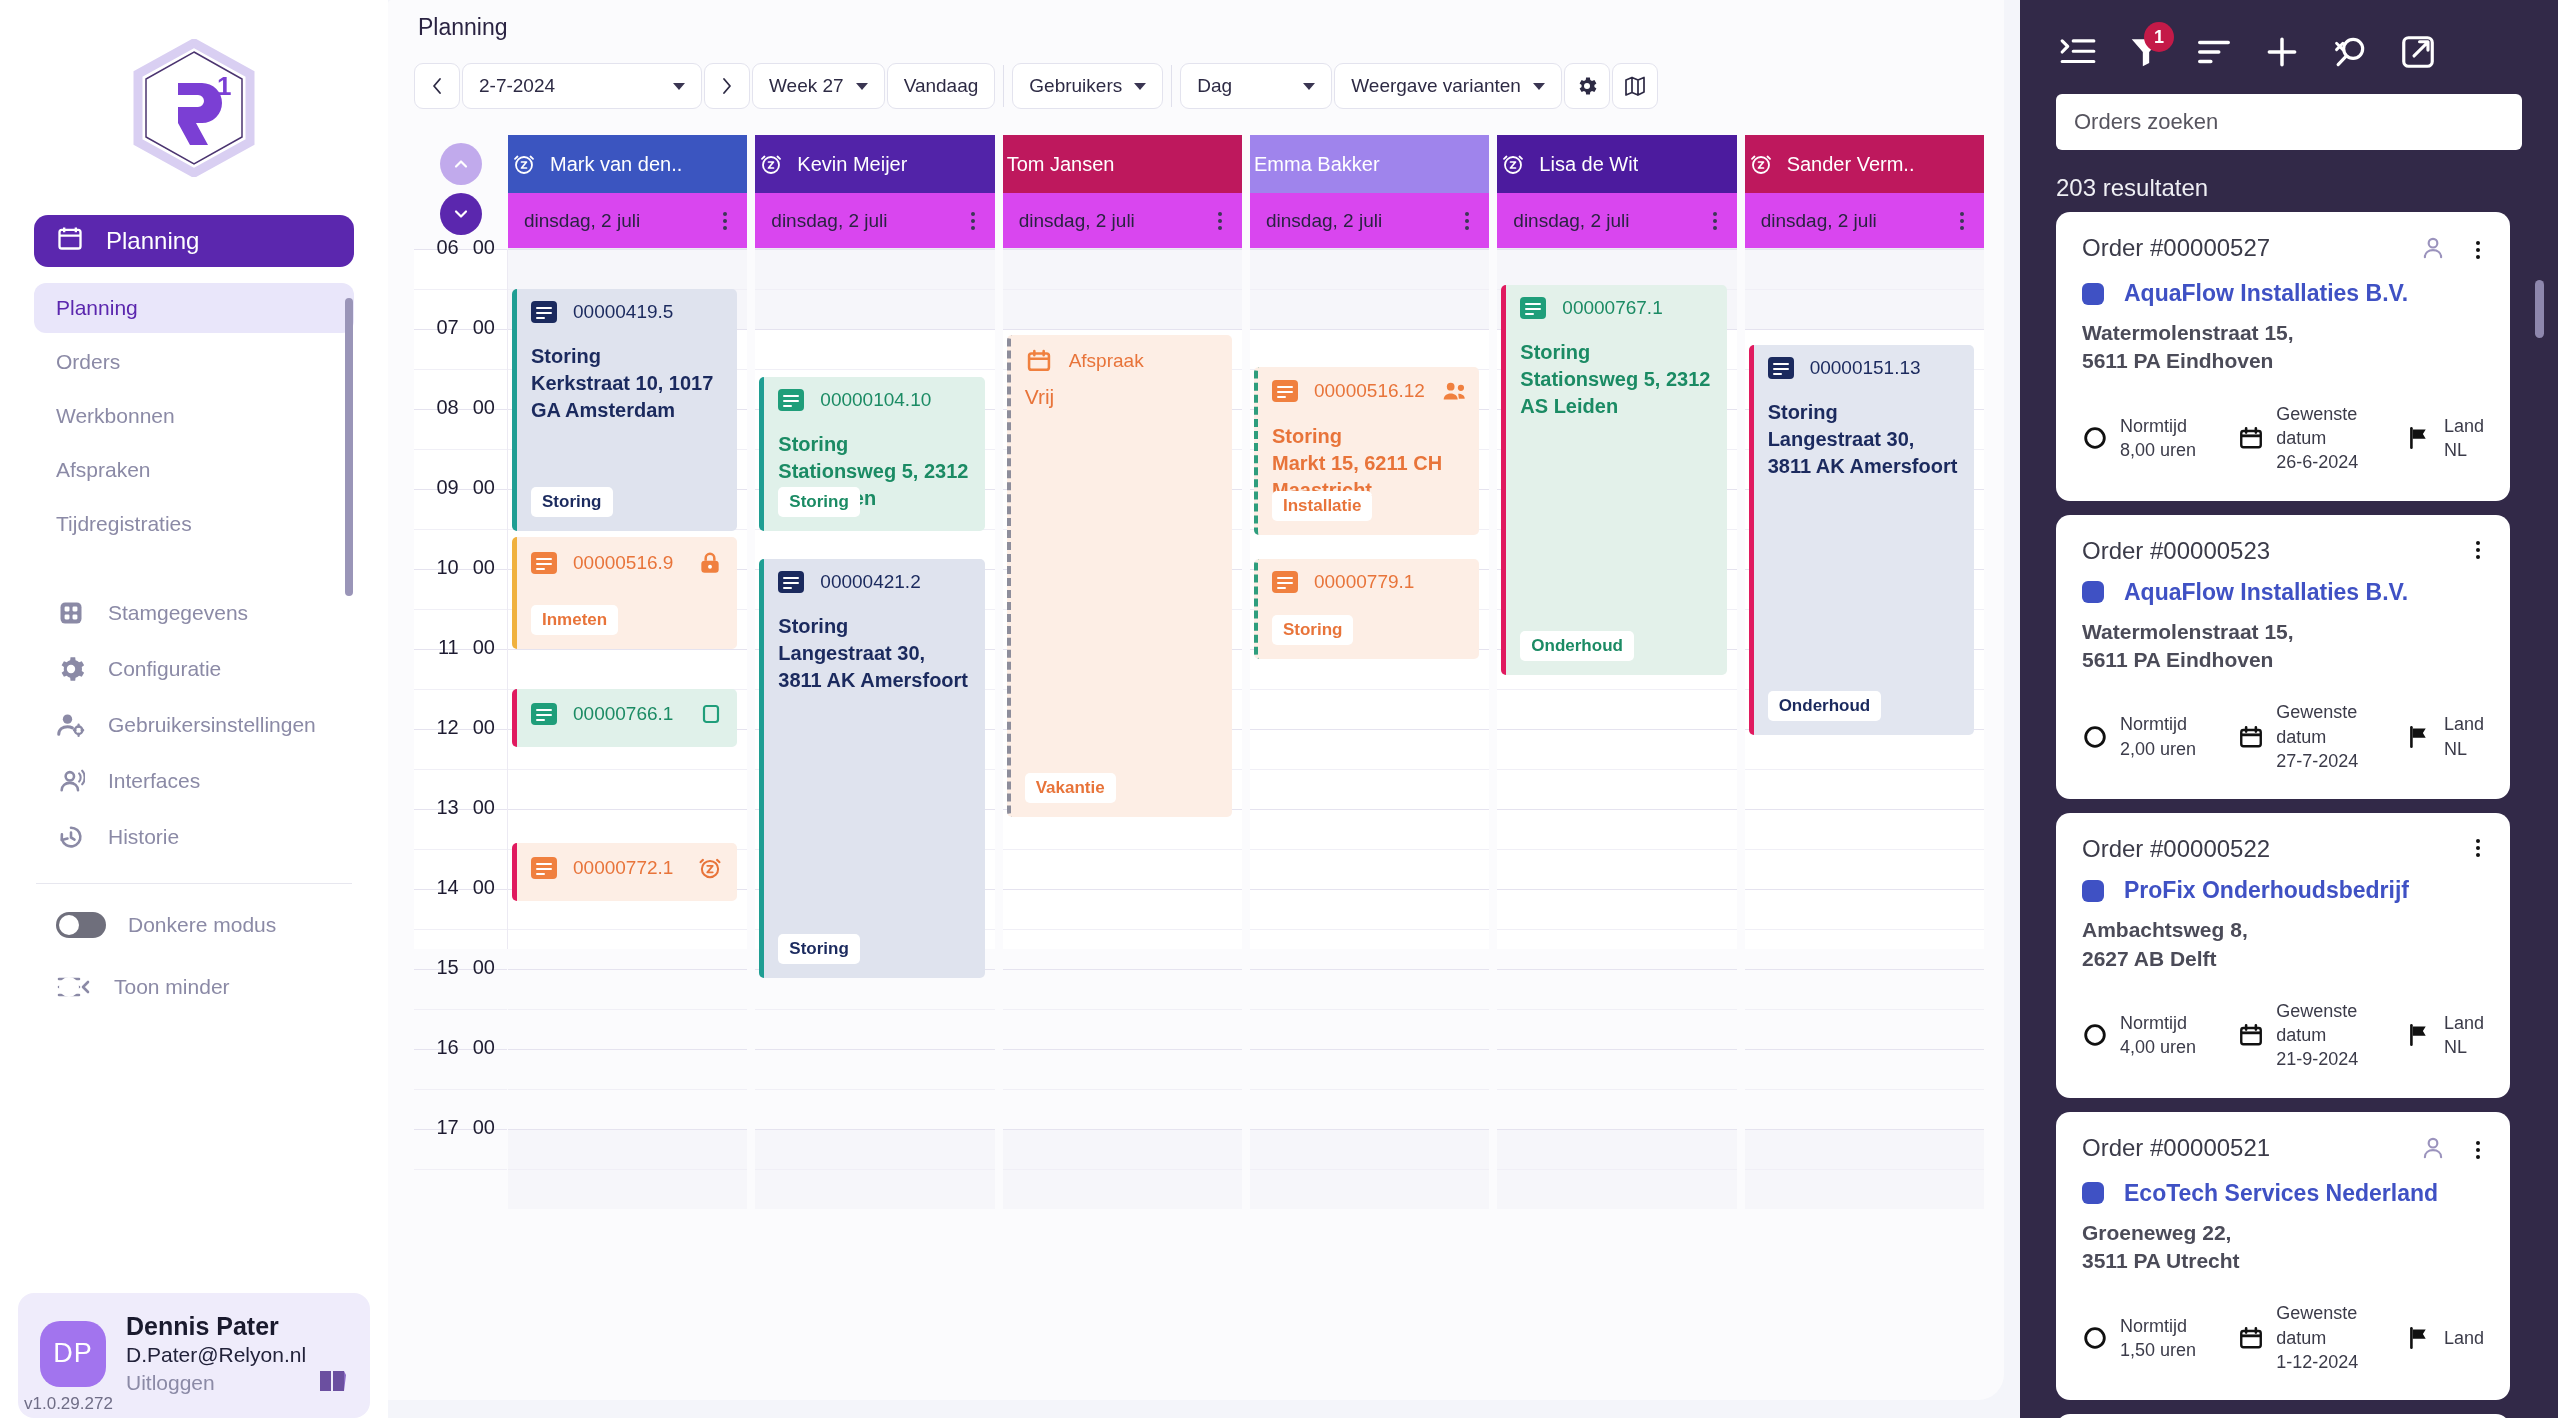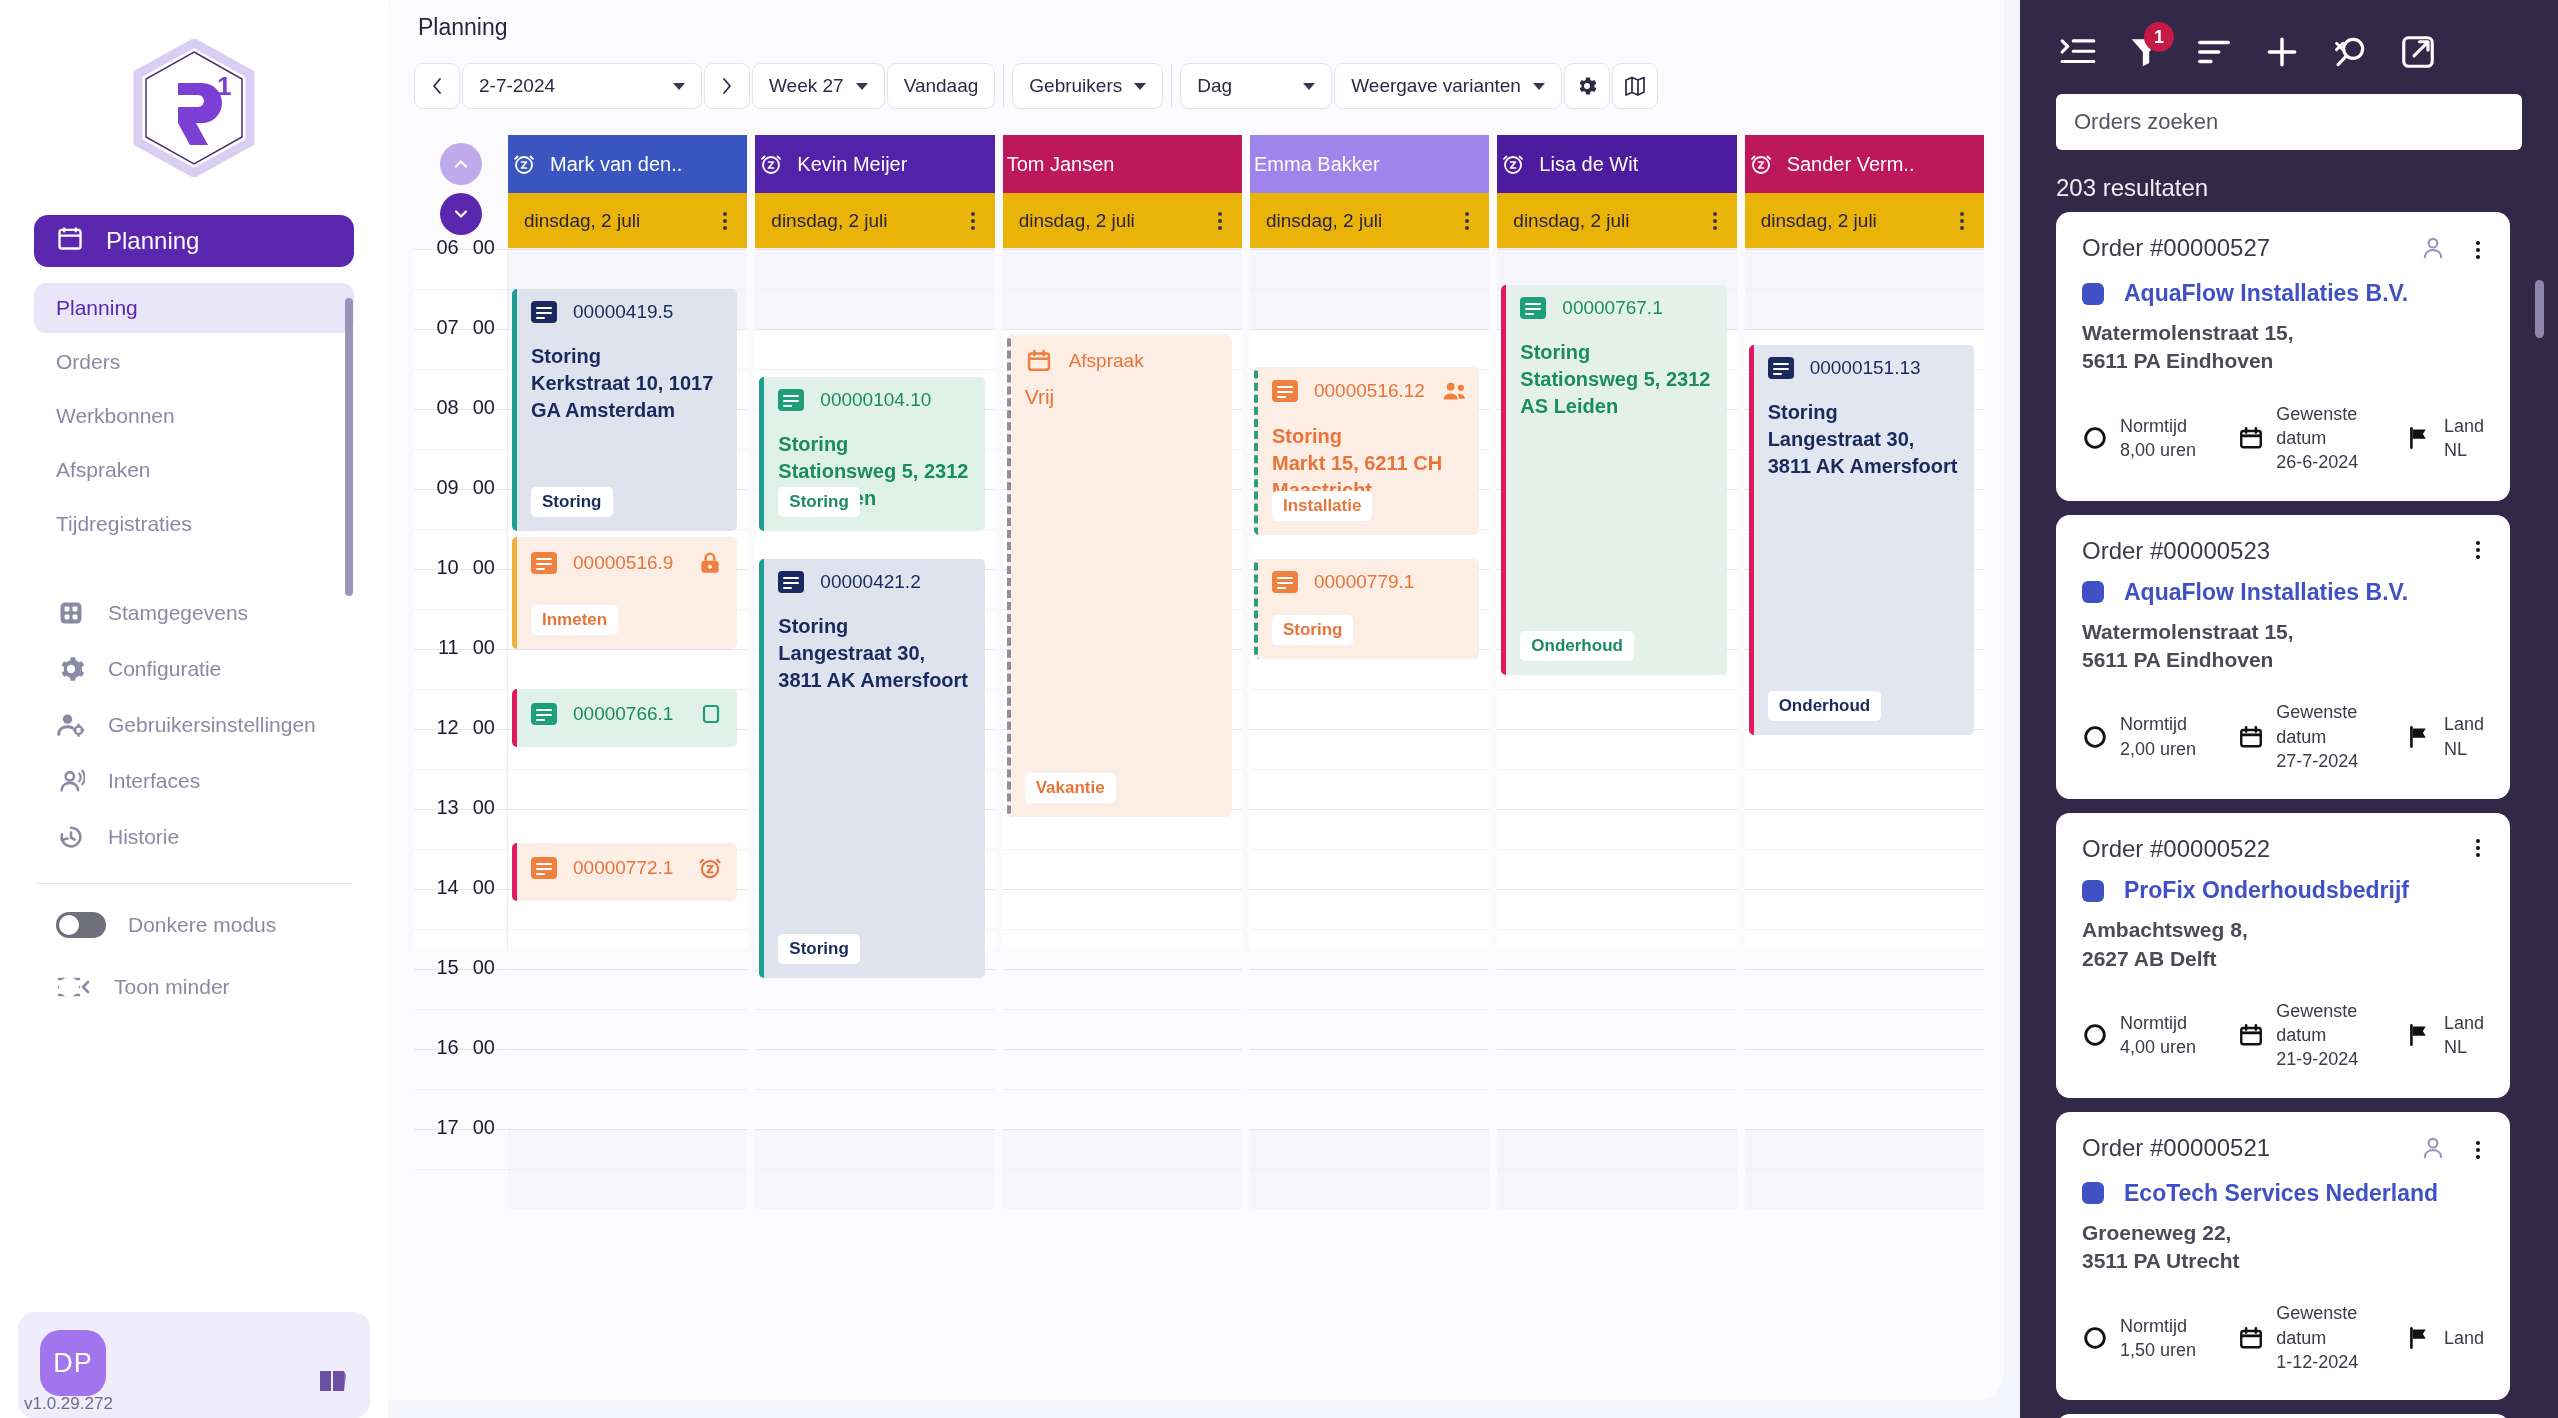--- a/index.html
+++ b/index.html
@@ -93,21 +93,21 @@
   .rnd-btn.dark { background: #5b27ae; }
   .rnd-btn svg { width: 20px; height: 20px; fill: #fff; }
   .cols { display: flex; flex: 1 1 auto; gap: 8px; }
   .col { flex: 1 1 0; min-width: 0; }
   .col-head {
     height: 58px; display: flex; align-items: center; gap: 14px; padding: 0 4px;
     color: #fff; font-size: 20px; font-weight: 500;
   }
   .col-head .nm { overflow: hidden; white-space: nowrap; text-overflow: ellipsis; }
   .col-sub {
-    height: 56px; background: #eab308; display: flex; align-items: center;
+    height: 56px; background: #d946ef; display: flex; align-items: center;
     justify-content: space-between; padding: 0 16px; font-size: 19px; color: #2a2342;
     border-bottom: 1px solid #eceaf3;
   }
   .kebab { display: flex; flex-direction: column; gap: 3px; padding: 4px; }
   .kebab i { width: 4px; height: 4px; border-radius: 50%; background: #3c3656; display: block; }
 
   .grid-body { display: flex; position: relative; height: 700px; }
   .time-col {
     width: 94px; flex: 0 0 94px; background: #fff; position: relative;
     border-right: 1px solid #eceaf3;
@@ -302,20 +302,25 @@
       <span>Toon minder</span>
     </div>
 
     <div class="sidebar-scrollbar"></div>
 
     <div style="flex:1 1 auto"></div>
 
     <div class="user-card">
       <div class="user-row">
         <div class="avatar">DP</div>
+        <div>
+          <div class="user-name">Dennis Pater</div>
+          <div class="user-mail">D.Pater@Relyon.nl</div>
+          <div class="user-logout">Uitloggen</div>
+        </div>
       </div>
       <span class="book-icon">
         <svg width="30" height="26" viewBox="0 0 30 26">
             <path d="M2 3h11v20H2z" fill="#6b4fa0"></path>
             <path d="M15 3h11v20H15z" fill="#6b4fa0"></path>
             <path d="M26 3l2 4-2 16z" fill="#8a6bc4"></path>
           </svg>
       </span>
       <div class="version">v1.0.29.272</div>
     </div>

